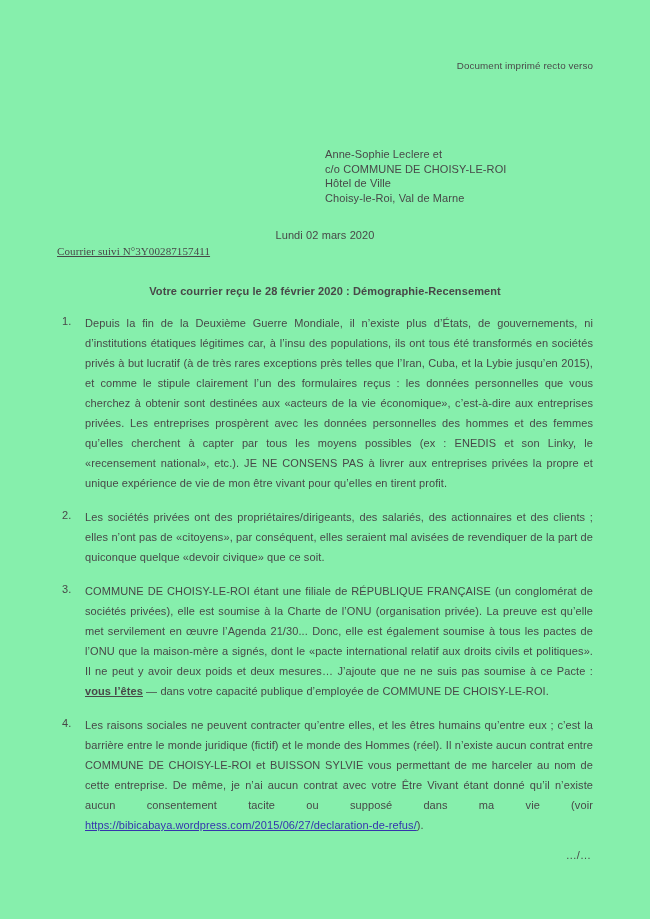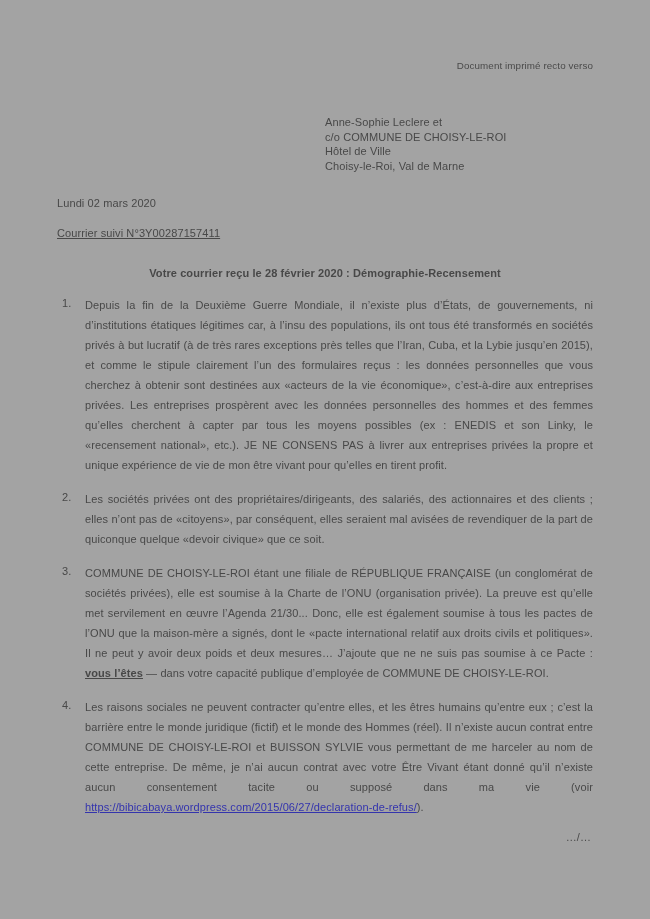--- a/index.html
+++ b/index.html
@@ -5,46 +5,48 @@
   html, body {
     margin: 0;
     padding: 0;
     background: #ffffff;
   }
   .page {
     position: relative;
     width: 650px;
     height: 919px;
     margin: 0 auto;
-    background: #a3a3a3;
+    background: #86efac;
     box-sizing: border-box;
     padding: 0 57px;
     overflow: hidden;
     font-family: "Liberation Sans", "DejaVu Sans", sans-serif;
     color: #484848;
     font-size: 11px;
     letter-spacing: 0.1px;
   }
   .print-note {
     margin-top: 60px;
     text-align: right;
     font-size: 9.8px;
     color: #4a4a4a;
   }
   .recipient {
-    margin-top: 44px;
+    margin-top: 76px;
     margin-left: 268px;
     line-height: 14.6px;
   }
   .date-line {
     margin-top: 24px;
+    text-align: center;
   }
   .tracking-line {
-    margin-top: 18px;
+    margin-top: 4px;
     text-decoration: underline;
+    font-family: Liberation Serif, serif;
   }
   .subject-line {
     margin-top: 28px;
     text-align: center;
     font-weight: bold;
   }
   .salutation {
     margin-top: 30px;
   }
   .letter-list {

